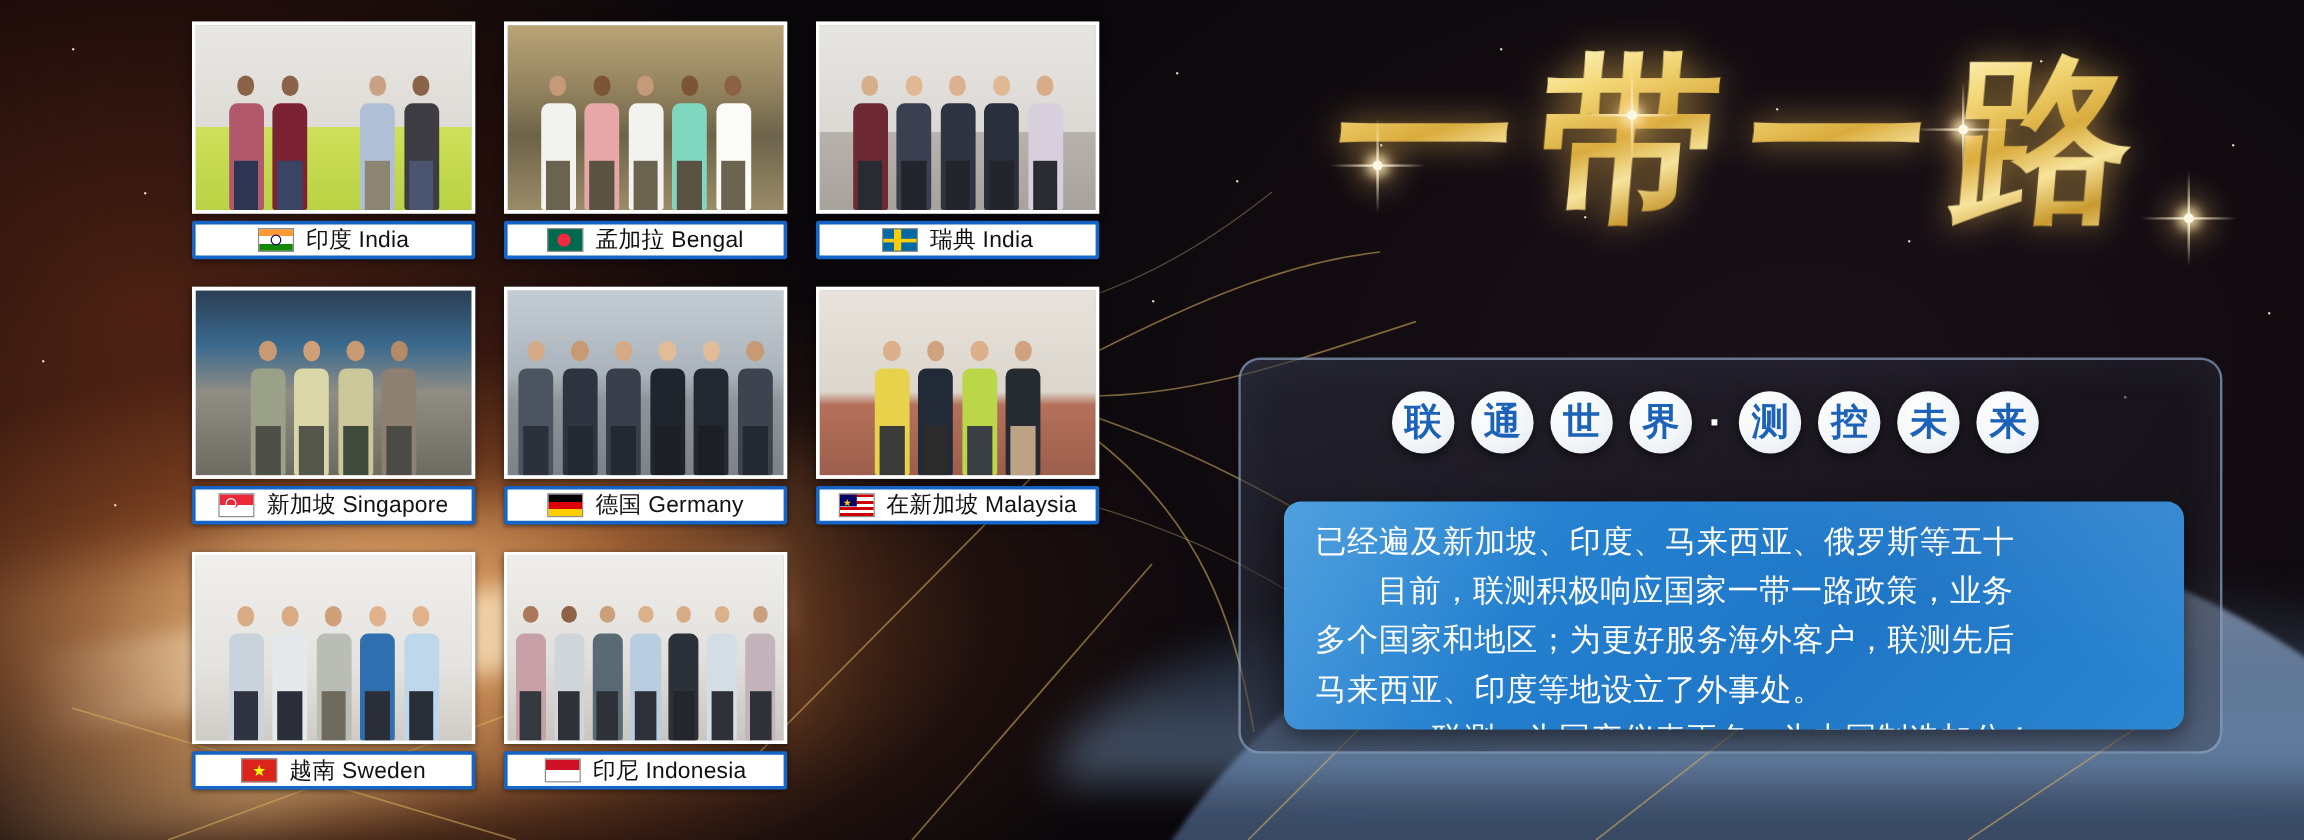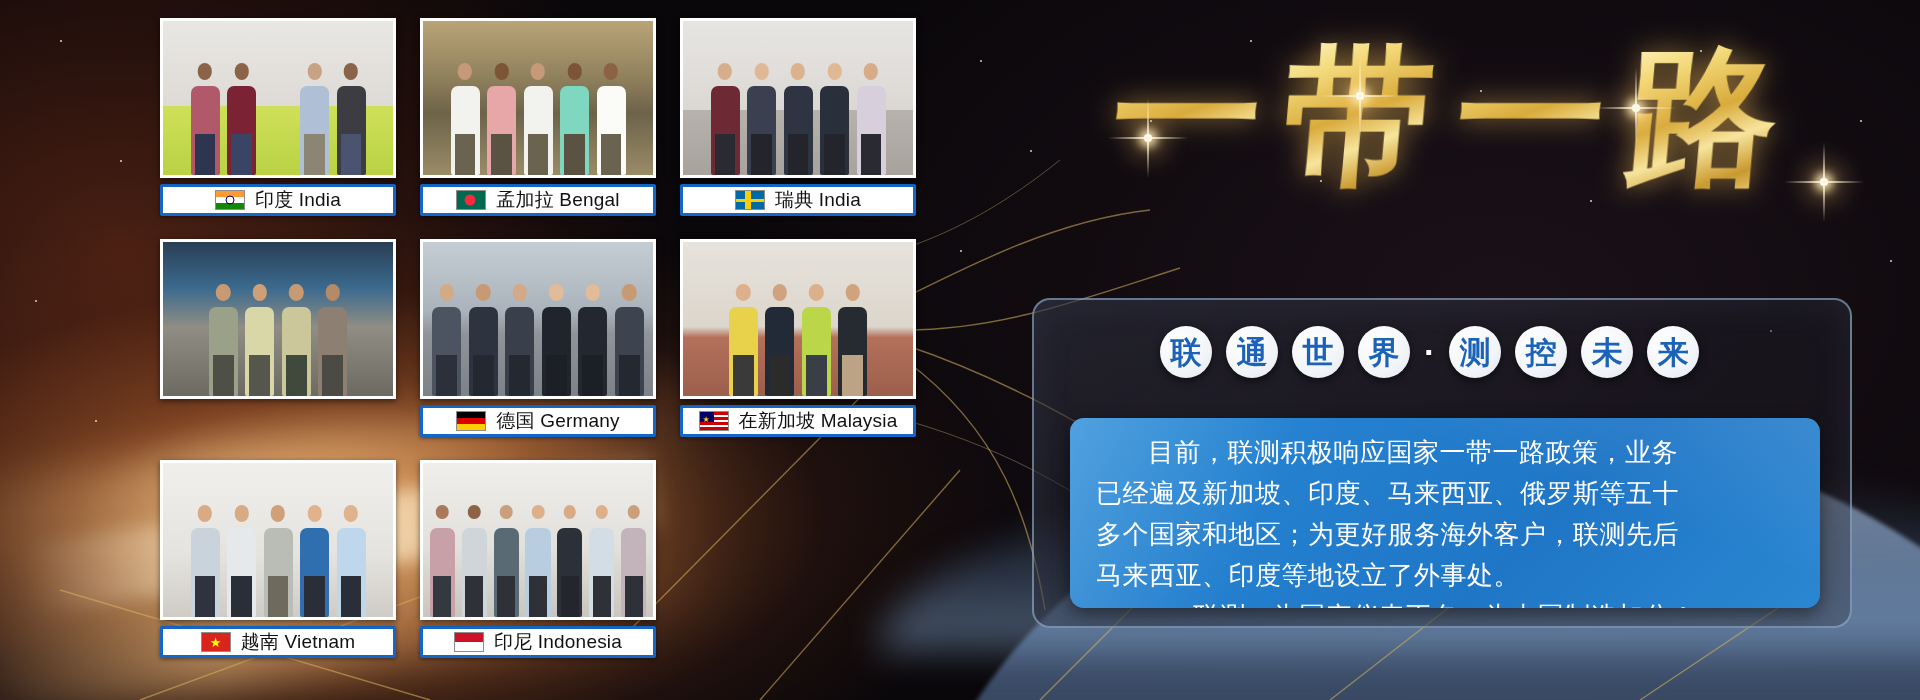--- a/index.html
+++ b/index.html
@@ -394,20 +394,24 @@
               <div class="body" style="background:#ccc79a"></div>
               <div class="legs" style="background:#3f4a3c"></div>
             </div>
           <div class="ppl">
               <div class="head" style="background:#b58a66"></div>
               <div class="body" style="background:#8d7f72"></div>
               <div class="legs" style="background:#4b4a44"></div>
             </div>
         </div>
       </div>
+      <div class="caption">
+        <span class="flag f-singapore"></span>
+        <span class="cap-text">新加坡 Singapore</span>
+      </div>
     </div>
 
     <div class="cell">
       <div class="photo">
         <div class="scene" style="background:linear-gradient(180deg,#c5cdd4 0%,#aab3bb 45%,#8e9499 60%,#7c8287 100%);"></div>
         <div class="people">
           <div class="ppl">
               <div class="head" style="background:#d3a986"></div>
               <div class="body" style="background:#4b5460"></div>
               <div class="legs" style="background:#2b303a"></div>
@@ -504,21 +508,21 @@
             </div>
           <div class="ppl">
               <div class="head" style="background:#e0b38d"></div>
               <div class="body" style="background:#bfd7ea"></div>
               <div class="legs" style="background:#2a2e38"></div>
             </div>
         </div>
       </div>
       <div class="caption">
         <span class="flag f-vietnam"></span>
-        <span class="cap-text">越南 Vietnam</span>
+        <span class="cap-text">越南 Sweden</span>
       </div>
     </div>
 
     <div class="cell">
       <div class="photo">
         <div class="scene" style="background:linear-gradient(180deg,#efeeea 0%,#e2e0dc 55%,#c9c5bf 100%);"></div>
         <div class="people">
           <div class="ppl" style="width:13%">
               <div class="head" style="background:#a9795a"></div>
               <div class="body" style="background:#c8a0a8"></div>
@@ -584,20 +588,20 @@
     <span class="sl-char">界</span>
     <span class="sl-dot">·</span>
     <span class="sl-char">测</span>
     <span class="sl-char">控</span>
     <span class="sl-char">未</span>
     <span class="sl-char">来</span>
   </div>
 
   <div id="blue-box">
     <div class="sheen"></div>
+    <div class="bb-line">已经遍及新加坡、印度、马来西亚、俄罗斯等五十</div>
     <div class="bb-line indent">目前，联测积极响应国家一带一路政策，业务</div>
-    <div class="bb-line">已经遍及新加坡、印度、马来西亚、俄罗斯等五十</div>
     <div class="bb-line">多个国家和地区；为更好服务海外客户，联测先后</div>
     <div class="bb-line">马来西亚、印度等地设立了外事处。</div>
     <div class="bb-line center-ish">联测，为国产仪表正名，为中国制造加分！</div>
   </div>
 
 </div>
 
 </body></html>

